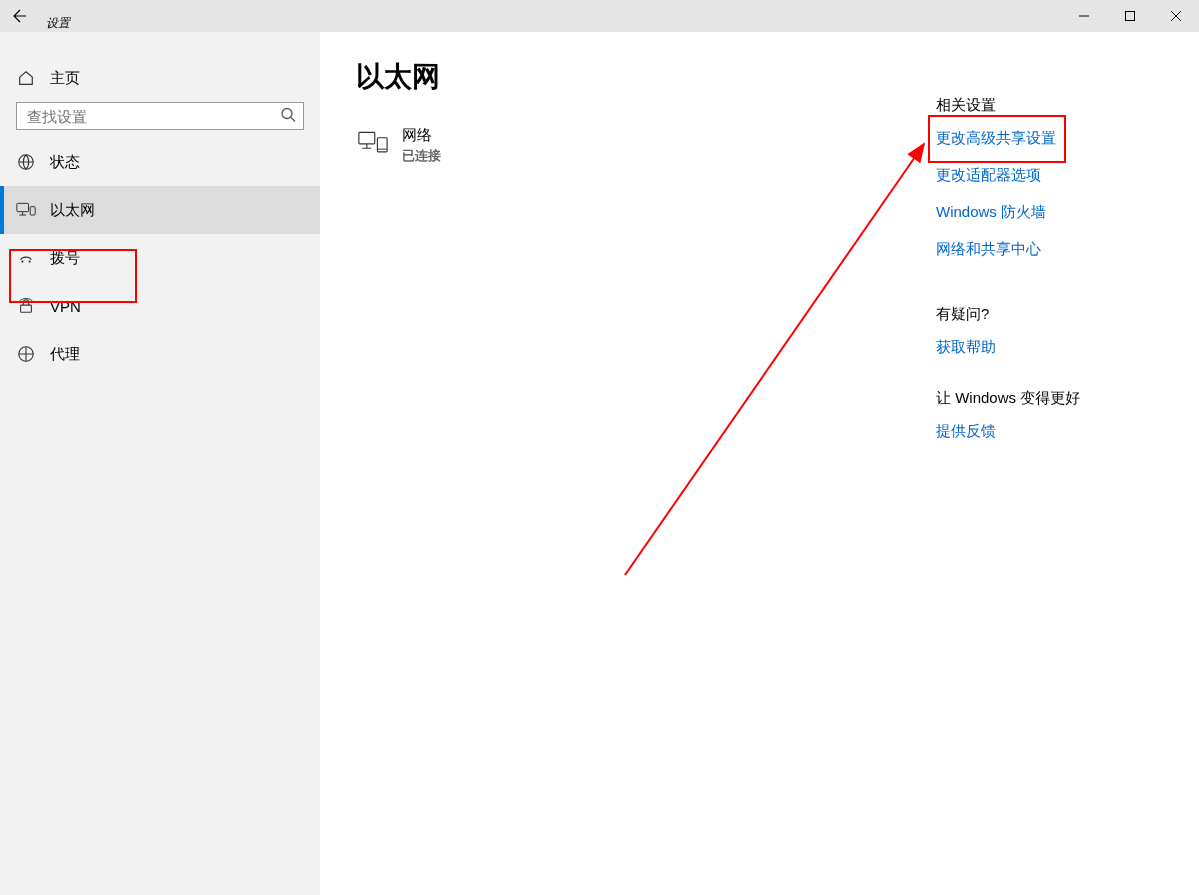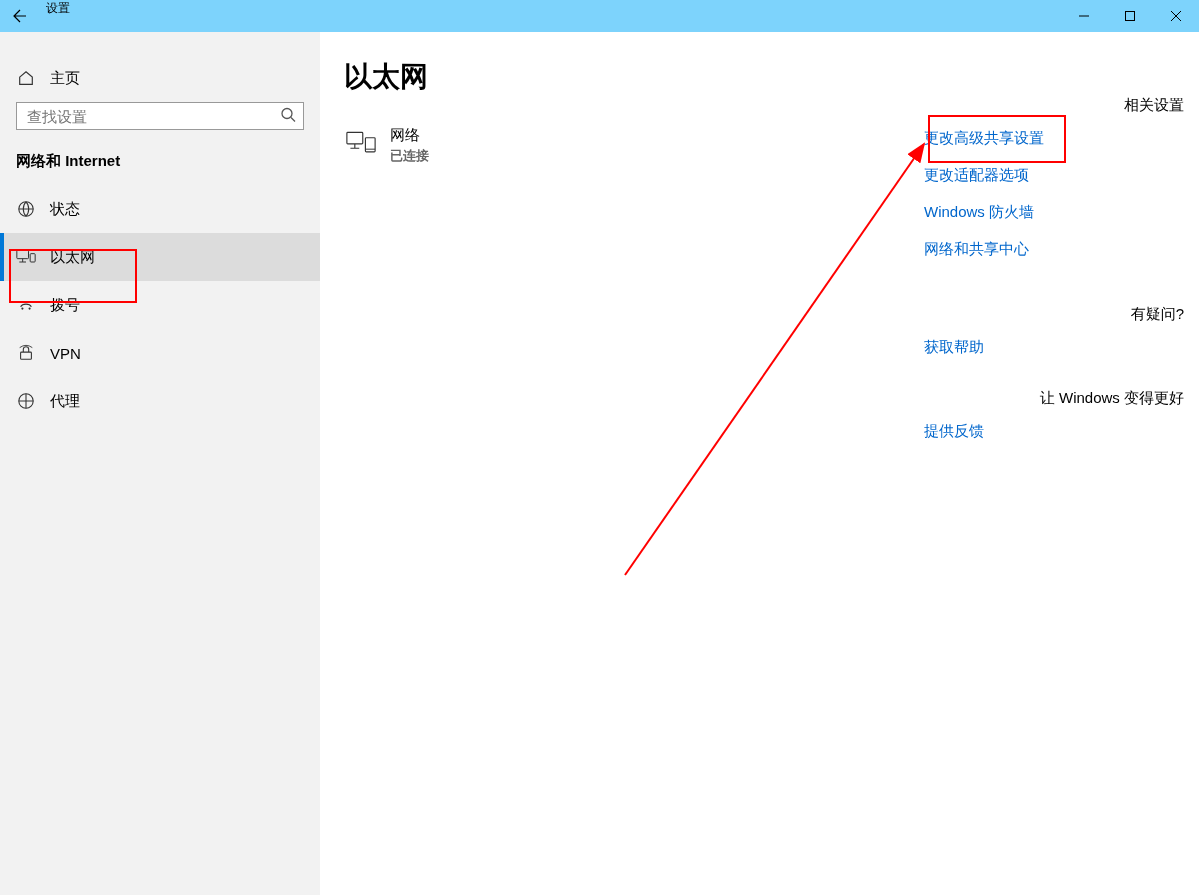--- a/index.html
+++ b/index.html
@@ -9,22 +9,23 @@
     font-family: "Microsoft YaHei", "Segoe UI", sans-serif;
     background: #ffffff;
     overflow: hidden;
     font-size: 15px;
     color: #000;
   }
   
   .titlebar {
     height: 32px;
     display: flex;
-    align-items: flex-start;
-    background: #7dd3fc;
+    align-items: flex-end;
+    background: #e5e5e5;
+    font-style: italic;
   }
   .titlebar .back {
     width: 40px; height: 32px;
     display: flex; align-items: center; justify-content: center;
     color: #000;
   }
   .titlebar .title {
     padding-left: 6px;
     font-size: 12px;
   }
@@ -36,20 +37,21 @@
   .win-controls div {
     width: 46px;
     display: flex; align-items: center; justify-content: center;
     color: #000;
   }
 
   
   .body {
     display: flex;
     height: calc(895px - 32px);
+    gap: 12px;
   }
   .sidebar {
     width: 320px;
     background: #f2f2f2;
     padding-top: 22px;
   }
   .content {
     flex: 1;
     background: #ffffff;
     padding: 26px 0 0 24px;
@@ -138,21 +140,20 @@
 
   
   .right-col {
     flex: 0 0 260px;
     padding-top: 38px;
   }
   .right-heading {
     font-size: 15px;
     color: #000;
     margin-bottom: 14px;
-    text-align: right;
   }
   .link {
     color: #0066cc;
     font-size: 15px;
     margin-bottom: 18px;
     cursor: pointer;
     display: block;
   }
   .section-gap { height: 28px; }
 
@@ -214,21 +215,20 @@
         <input class="search" placeholder="查找设置" style="">
         <span class="search-icon">
           <svg width="16" height="16" viewBox="0 0 16 16">
               <circle cx="7" cy="7" r="5" fill="none" stroke="#555" stroke-width="1.3"></circle>
               <path d="M11 11 L15 15" stroke="#555" stroke-width="1.3"></path>
             </svg>
         </span>
       </div>
     </div>
 
-    <div class="sidebar-heading">网络和 Internet</div>
 
     <div class="nav-item">
       <span class="icon">
         <svg width="18" height="18" viewBox="0 0 20 20">
             <circle cx="10" cy="10" r="8" fill="none" stroke="#333" stroke-width="1.2"></circle>
             <path d="M2 10 H18 M10 2 C6 6 6 14 10 18 M10 2 C14 6 14 14 10 18" fill="none" stroke="#333" stroke-width="1.2"></path>
           </svg>
       </span>
       <span class="label">状态</span>
     </div>

